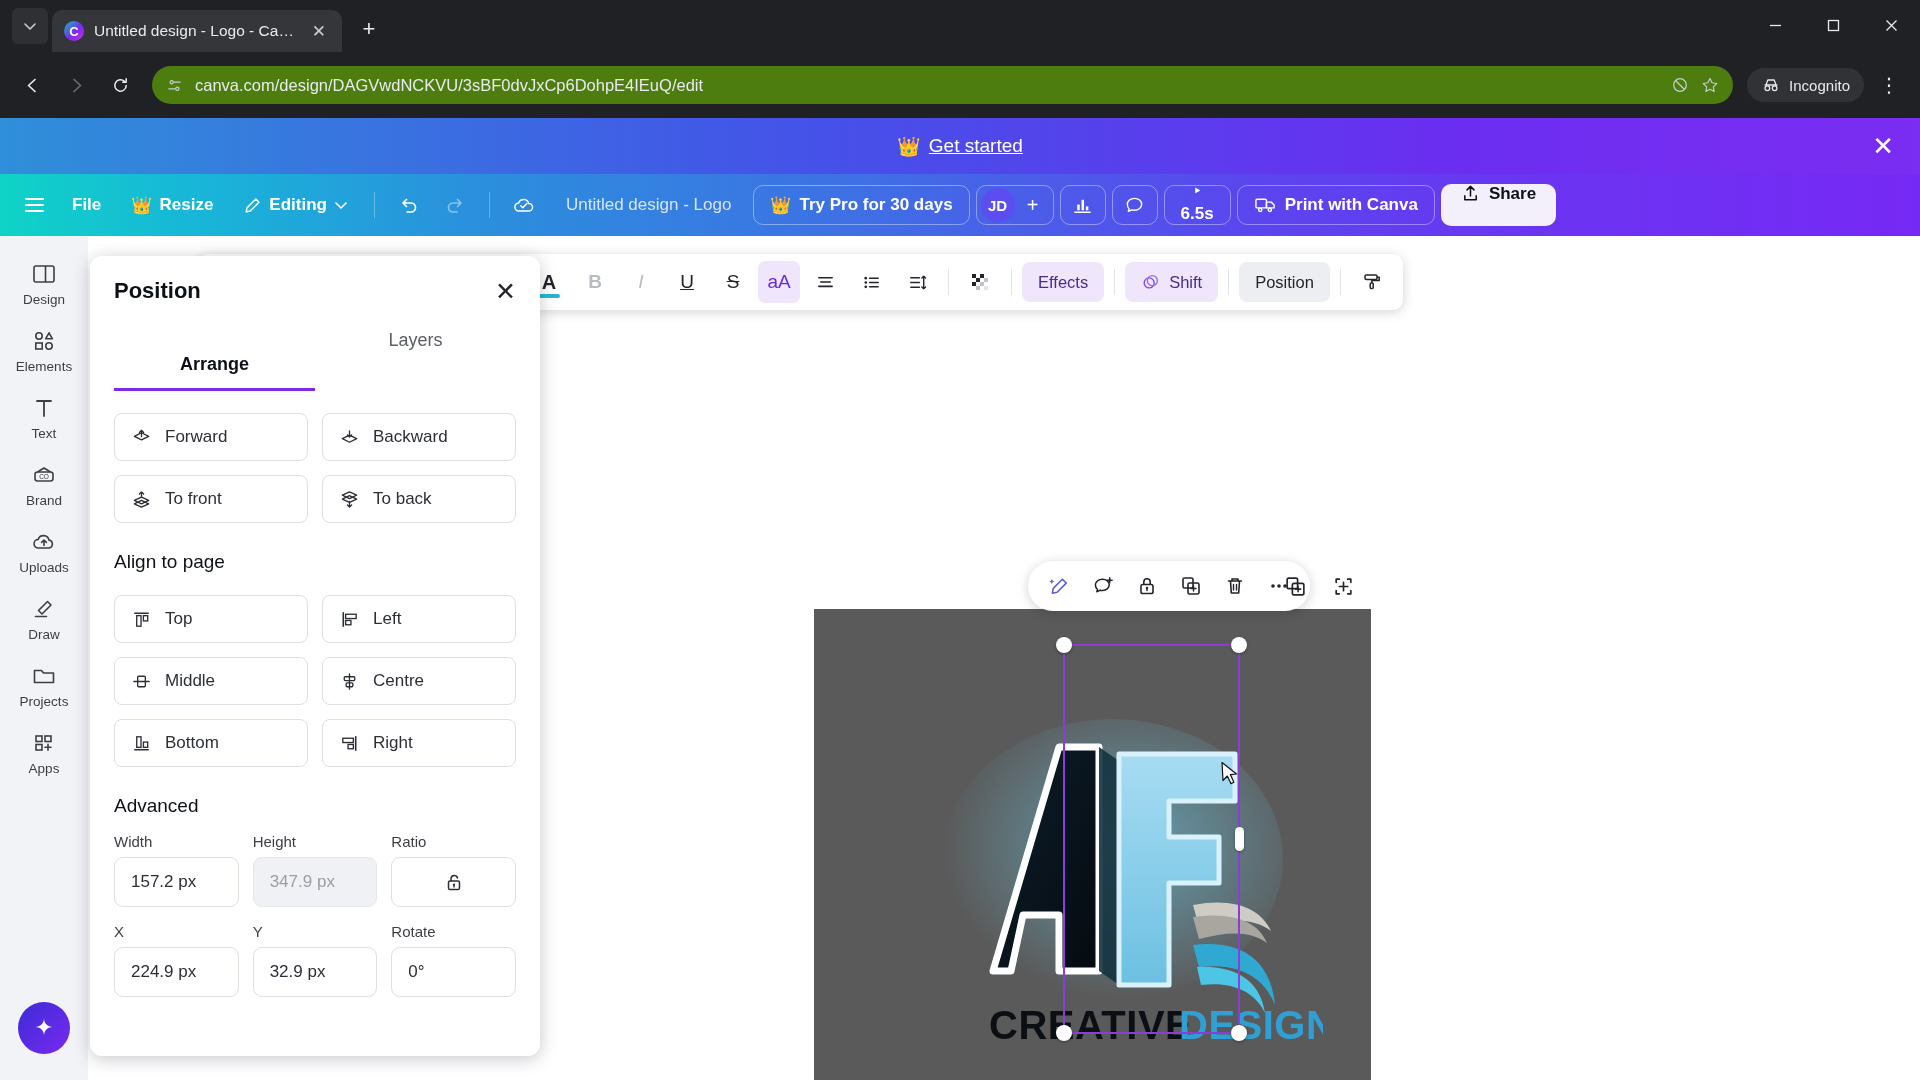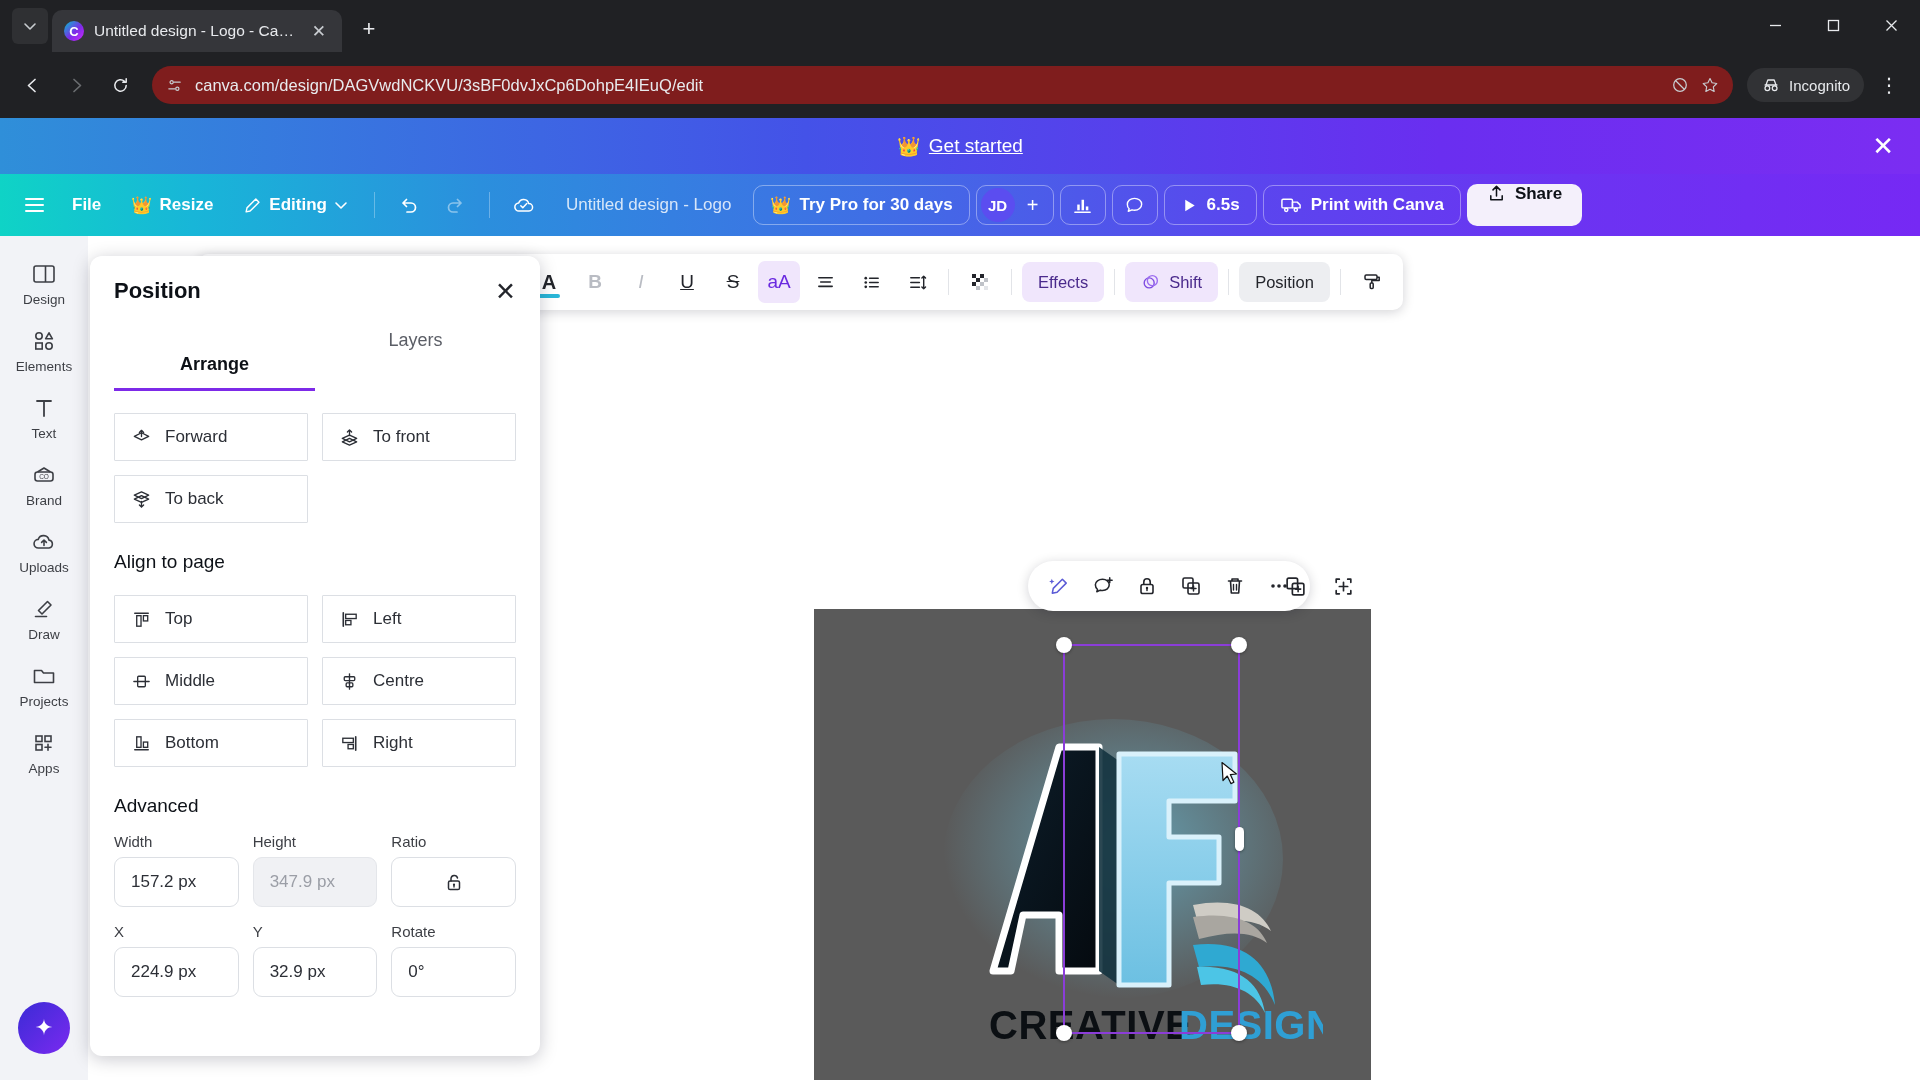--- a/index.html
+++ b/index.html
@@ -40,21 +40,21 @@
   }
   .win-btn { width: 58px; height: 50px; display: flex; align-items: center; justify-content: center; color: #e8eaed; }
 
   .omnibox-row { height: 66px; display: flex; align-items: center; gap: 8px; padding: 0 14px; }
   .nav-btn {
     width: 36px; height: 36px; border-radius: 50%; color: #e8eaed;
     display: flex; align-items: center; justify-content: center; font-size: 19px;
   }
   .nav-btn.disabled { color: #6a6d70; }
   .omnibox {
-    flex: 1; height: 38px; background: #7f1d1d; border-radius: 19px;
+    flex: 1; height: 38px; background: #4d7c0f; border-radius: 19px;
     display: flex; align-items: center; gap: 12px; padding: 0 14px; margin: 0 6px;
     color: #e8eaed; font-size: 16.5px;
   }
   .omnibox-url { flex: 1; white-space: nowrap; overflow: hidden; }
   .omni-icon { color: #c8ccd0; display: flex; align-items: center; }
   .incognito-pill {
     display: flex; align-items: center; gap: 8px; height: 34px;
     border-radius: 17px; padding: 0 14px; color: #e8eaed; font-size: 15px; background: #313235;
   }
   .kebab { width: 34px; height: 34px; display: flex; align-items: center; justify-content: center; color: #e8eaed; font-size: 20px; }
@@ -96,21 +96,21 @@
     width: 34px; height: 34px; border-radius: 50%; background: #5b4df0;
     display: flex; align-items: center; justify-content: center; font-size: 15px; font-weight: bold; color: #fff;
   }
   .avatar-add { width: 32px; height: 34px; display: flex; align-items: center; justify-content: center; font-size: 20px; }
   .sq-btn {
     width: 46px; height: 40px; border: 1px solid rgba(255,255,255,.38); border-radius: 10px;
     display: flex; align-items: center; justify-content: center;
   }
   .present-pill {
     display: flex; align-items: center; gap: 9px; height: 40px; padding: 0 16px;
-    border: 1px solid rgba(255,255,255,.38); border-radius: 10px; font-size: 17px; font-weight: bold;
+    border: 1px solid rgba(255,255,255,.38); border-radius: 10px; font-size: 17px; font-weight: bold; flex-direction: column;
   }
   .share-btn {
     display: flex; align-items: flex-start; gap: 9px; height: 42px; padding: 0 20px;
     background: #f4f0fb; color: #0d1117; border-radius: 10px; font-size: 17px; font-weight: bold;
   }
 
   
   .app-body { display: flex; height: 860px; background: #fff; position: relative; }
 
   
@@ -140,21 +140,21 @@
   .pp-close { font-size: 25px; color: #23252b; line-height: 1; }
   .pp-tabs { display: flex; margin-top: 26px; }
   .pp-tab {
     flex: 1; text-align: center; padding-bottom: 13px; font-size: 18px; color: #5b5e66;
     border-bottom: 3px solid transparent;
   }
   .pp-tab.active { color: #0d1117; font-weight: bold; border-bottom-color: #7d2ae8; margin-top: 24px; }
   .pp-grid { display: grid; grid-template-columns: 1fr 1fr; gap: 14px; margin-top: 22px; }
   .pp-btn {
     display: flex; align-items: center; gap: 13px; height: 48px; padding: 0 16px;
-    border: 1px solid #dcdfe4; border-radius: 1px; font-size: 17px; color: #2c2f36; background: #fff;
+    border: 1px solid #dcdfe4; border-radius: 8px; font-size: 17px; color: #2c2f36; background: #fff;
   }
   .pp-section-title { font-size: 19px; font-weight: normal; color: #0d1117; margin-top: 28px; }
   .adv-grid { display: grid; grid-template-columns: 1fr 1fr 1fr; gap: 14px; margin-top: 16px; }
   .adv-label { font-size: 15px; color: #3d3f45; margin-bottom: 7px; }
   .adv-input {
     height: 50px; border: 1px solid #dcdfe4; border-radius: 9px;
     display: flex; align-items: center; padding: 0 16px; font-size: 17px; color: #2c2f36; background: #fff;
   }
   .adv-input.disabled { background: #f0f1f4; color: #9b9ea6; border-color: #e4e6ea; }
   .adv-input.center { justify-content: center; padding: 0; }
@@ -468,20 +468,27 @@
       <div class="pp-tab"><span>Layers</span></div>
     </div>
 
     <div class="pp-grid">
       <div class="pp-btn">
         <svg width="21" height="21" viewBox="0 0 22 22">
             <path d="M11 13.5L3.5 9.8 11 6l7.5 3.8z" stroke="currentColor" stroke-width="1.4" fill="none" stroke-linejoin="round"></path>
             <path d="M11 10V3.5M8.8 5.7L11 3.5l2.2 2.2" stroke="currentColor" stroke-width="1.4" fill="none" stroke-linecap="round" stroke-linejoin="round"></path>
           </svg>
         <span>Forward</span>
+      </div>
+      <div class="pp-btn">
+        <svg width="21" height="21" viewBox="0 0 22 22">
+            <path d="M11 8.5L3.5 12.2 11 16l7.5-3.8z" stroke="currentColor" stroke-width="1.4" fill="none" stroke-linejoin="round"></path>
+            <path d="M11 4v6.5M8.8 8.3L11 10.5l2.2-2.2" stroke="currentColor" stroke-width="1.4" fill="none" stroke-linecap="round" stroke-linejoin="round"></path>
+          </svg>
+        <span>Backward</span>
       </div>
       <div class="pp-btn">
         <svg width="21" height="21" viewBox="0 0 22 22">
             <path d="M11 12L3.5 15.5 11 19l7.5-3.5z" stroke="currentColor" stroke-width="1.4" fill="none" stroke-linejoin="round"></path>
             <path d="M11 8.5L3.5 12 11 15.5 18.5 12z" stroke="currentColor" stroke-width="1.4" fill="none" stroke-linejoin="round"></path>
             <path d="M11 9V3M8.8 5.2L11 3l2.2 2.2" stroke="currentColor" stroke-width="1.4" fill="none" stroke-linecap="round" stroke-linejoin="round"></path>
           </svg>
         <span>To front</span>
       </div>
       <div class="pp-btn">

